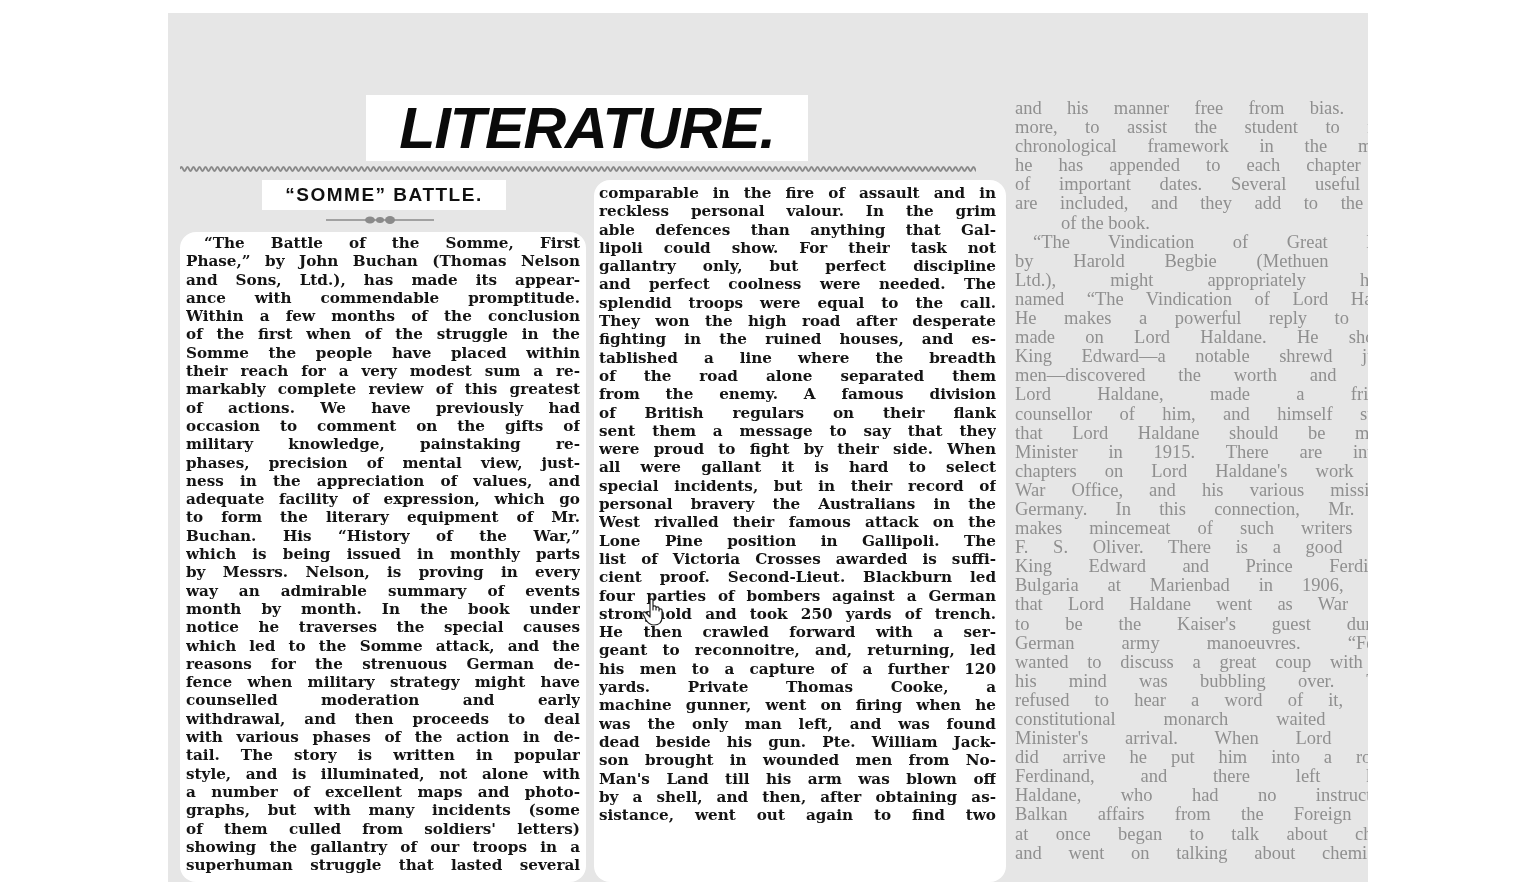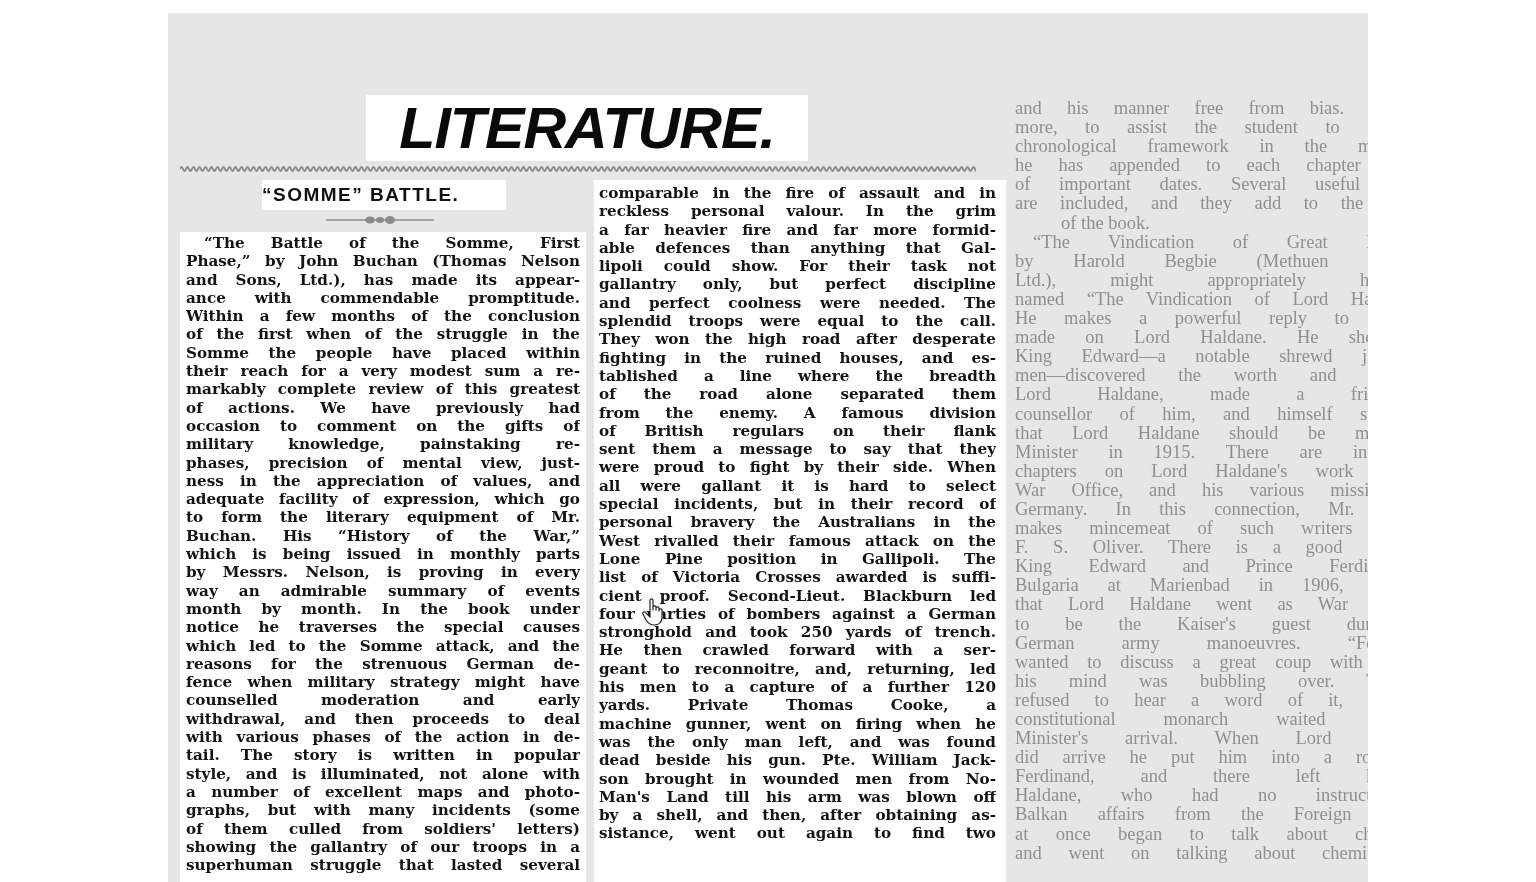--- a/index.html
+++ b/index.html
@@ -22,33 +22,33 @@
   }
   .title {
     font-family: "Liberation Sans", sans-serif; font-style: italic; font-weight: bold;
     font-size: 58px; letter-spacing: -1px; color: #0a0a0a; transform: scaleX(1.02);
   }
   .wavy {
     position: absolute; left: 12px; top: 150px; width: 796px; height: 12px;
   }
   .subhead-box {
     position: absolute; left: 94px; top: 167px; width: 244px; height: 30px;
-    background: #ffffff; display: flex; align-items: center; justify-content: flex-start;
+    background: #ffffff; display: flex; align-items: center; justify-content: center;
   }
   .subhead {
     font-family: "Liberation Sans", sans-serif; font-weight: bold; font-size: 19px;
     letter-spacing: 1.5px; color: #111;
   }
   .ornament {
     position: absolute; left: 158px; top: 201px; width: 108px; height: 12px;
   }
   .col {
     position: absolute; background: #ffffff; color: #141414;
     font-family: "DejaVu Serif", serif; font-size: 15.2px; line-height: 18.3px;
-    text-align: justify; font-weight: bold; box-sizing: border-box;
+    text-align: justify; font-weight: bold; box-sizing: border-box; border-radius: 16px;
   }
   .col1 { left: 12px; top: 219px; width: 406px; height: 650px; padding: 2px 6px 16px 6px; }
   .col2 { left: 426px; top: 167px; width: 412px; height: 702px; padding: 4px 10px 0 5px; }
   .col .line { display: block; text-align-last: justify; white-space: nowrap; overflow: hidden; }
   .col .indent { text-indent: 18px; }
   .col3 {
     position: absolute; left: 845px; top: 86px; width: 360px; height: 783px;
     color: #8f8f8f; font-family: "Liberation Serif", serif; font-size: 18.5px; line-height: 19.1px;
     padding-left: 2px; overflow: hidden;
   }
@@ -121,21 +121,20 @@
         <span class="line">of them culled from soldiers' letters)</span>
         <span class="line">showing the gallantry of our troops in a</span>
         <span class="line">superhuman struggle that lasted several</span>
       </div>
   </div>
 
   <div class="col col2">
     <div id="col2">
         <span class="line">comparable in the fire of assault and in</span>
         <span class="line">reckless personal valour. In the grim</span>
-        <span class="line">a far heavier fire and far more formid-</span>
         <span class="line">able defences than anything that Gal-</span>
         <span class="line">lipoli could show. For their task not</span>
         <span class="line">gallantry only, but perfect discipline</span>
         <span class="line">and perfect coolness were needed. The</span>
         <span class="line">splendid troops were equal to the call.</span>
         <span class="line">They won the high road after desperate</span>
         <span class="line">fighting in the ruined houses, and es-</span>
         <span class="line">tablished a line where the breadth</span>
         <span class="line">of the road alone separated them</span>
         <span class="line">from the enemy. A famous division</span>

